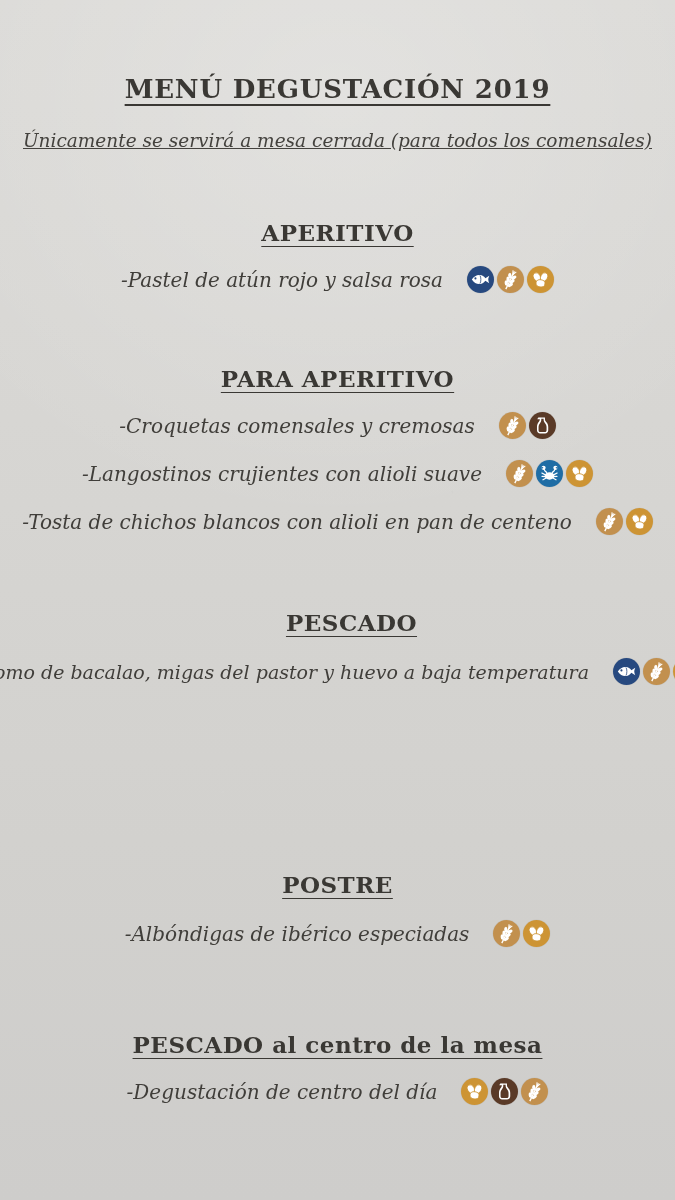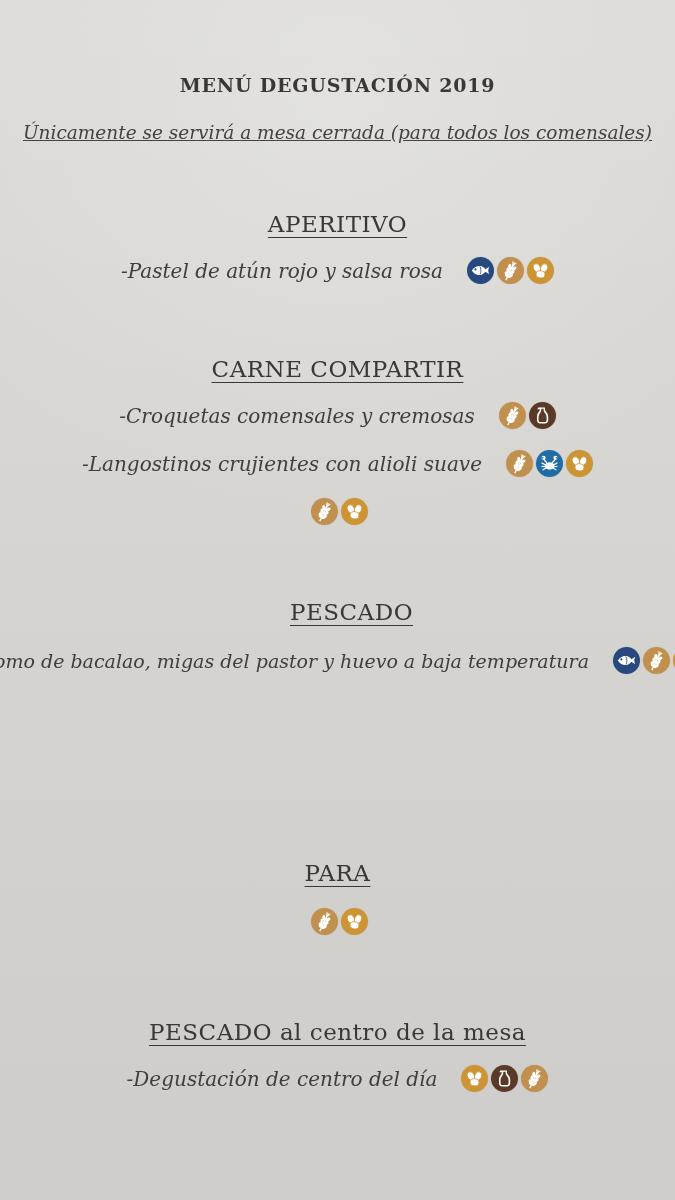--- a/index.html
+++ b/index.html
@@ -19,29 +19,29 @@
   .page::after{ 
     content:"";position:absolute;inset:0;pointer-events:none;opacity:.35;
     background:
       radial-gradient(3px 2px at 12% 22%, rgba(255,255,255,.25), transparent 60%),
       radial-gradient(2px 3px at 67% 41%, rgba(120,118,112,.12), transparent 60%),
       radial-gradient(3px 2px at 33% 66%, rgba(255,255,255,.2), transparent 60%),
       radial-gradient(2px 2px at 81% 78%, rgba(120,118,112,.1), transparent 60%),
       radial-gradient(2px 3px at 49% 90%, rgba(255,255,255,.2), transparent 60%);
   }
   h1{
-    margin:0;font-size:19px;font-weight:600;letter-spacing:.8px;
-    text-underline-offset:6px;text-decoration-thickness:1.5px;
+    margin:0;font-size:26px;font-weight:600;letter-spacing:.8px;
+    text-decoration:underline;text-underline-offset:6px;text-decoration-thickness:1.5px;
     color:#3a3834;
   }
   .subtitle{
     margin:26px auto 0;font-size:18.5px;font-style:italic;color:#44423e;white-space:nowrap;text-decoration:underline;
   }
   h2{
-    margin:12px;font-size:23px;font-weight:400;letter-spacing:.5px;color:#3a3834;
+    margin:12px;font-size:23px;font-weight:700;letter-spacing:.5px;color:#3a3834;
     text-decoration:underline;text-underline-offset:5px;text-decoration-thickness:1.4px;
   }
   .item{
     margin:20px auto 0;display:flex;justify-content:center;align-items:center;
     gap:20px;white-space:nowrap;
   }
   .item-text{font-size:20px;font-style:italic;color:#403e3a;}
   .icons{display:inline-flex;align-items:center;gap:3px;margin-left:4px;}
   .allergen{
     display:inline-flex;width:27px;height:27px;border-radius:50%;
@@ -134,21 +134,21 @@
           <span class="allergen" style="background: rgb(205, 148, 52);">
             <svg viewBox="0 0 24 24">
               <use href="#sym-eggs"></use>
             </svg>
           </span>
         </span>
     </p>
   </section>
 
   <section class="sec sec-compartir">
-    <h2>CARNE COMPARTIR</h2>
+    <h2>PARA APERITIVO</h2>
     <p class="item">
       <span class="item-text">-Croquetas comensales y cremosas</span>
       <span class="icons">
           <span class="allergen" style="background: rgb(194, 144, 78);">
             <svg viewBox="0 0 24 24">
               <use href="#sym-wheat"></use>
             </svg>
           </span>
           <span class="allergen" style="background: rgb(90, 58, 39);">
             <svg viewBox="0 0 24 24">
@@ -171,20 +171,21 @@
             </svg>
           </span>
           <span class="allergen" style="background: rgb(205, 148, 52);">
             <svg viewBox="0 0 24 24">
               <use href="#sym-eggs"></use>
             </svg>
           </span>
         </span>
     </p>
     <p class="item">
+      <span class="item-text">-Tosta de chichos blancos con alioli en pan de centeno</span>
       <span class="icons">
           <span class="allergen" style="background: rgb(194, 144, 78);">
             <svg viewBox="0 0 24 24">
               <use href="#sym-wheat"></use>
             </svg>
           </span>
           <span class="allergen" style="background: rgb(205, 148, 52);">
             <svg viewBox="0 0 24 24">
               <use href="#sym-eggs"></use>
             </svg>
@@ -211,22 +212,23 @@
           <span class="allergen" style="background: rgb(205, 148, 52);">
             <svg viewBox="0 0 24 24">
               <use href="#sym-eggs"></use>
             </svg>
           </span>
         </span>
     </p>
   </section>
 
   <section class="sec sec-carne">
-    <h2>PARA</h2>
-    <p class="item">
+    <h2>POSTRE</h2>
+    <p class="item">
+      <span class="item-text">-Albóndigas de ibérico especiadas</span>
       <span class="icons">
           <span class="allergen" style="background: rgb(194, 144, 78);">
             <svg viewBox="0 0 24 24">
               <use href="#sym-wheat"></use>
             </svg>
           </span>
           <span class="allergen" style="background: rgb(205, 148, 52);">
             <svg viewBox="0 0 24 24">
               <use href="#sym-eggs"></use>
             </svg>

